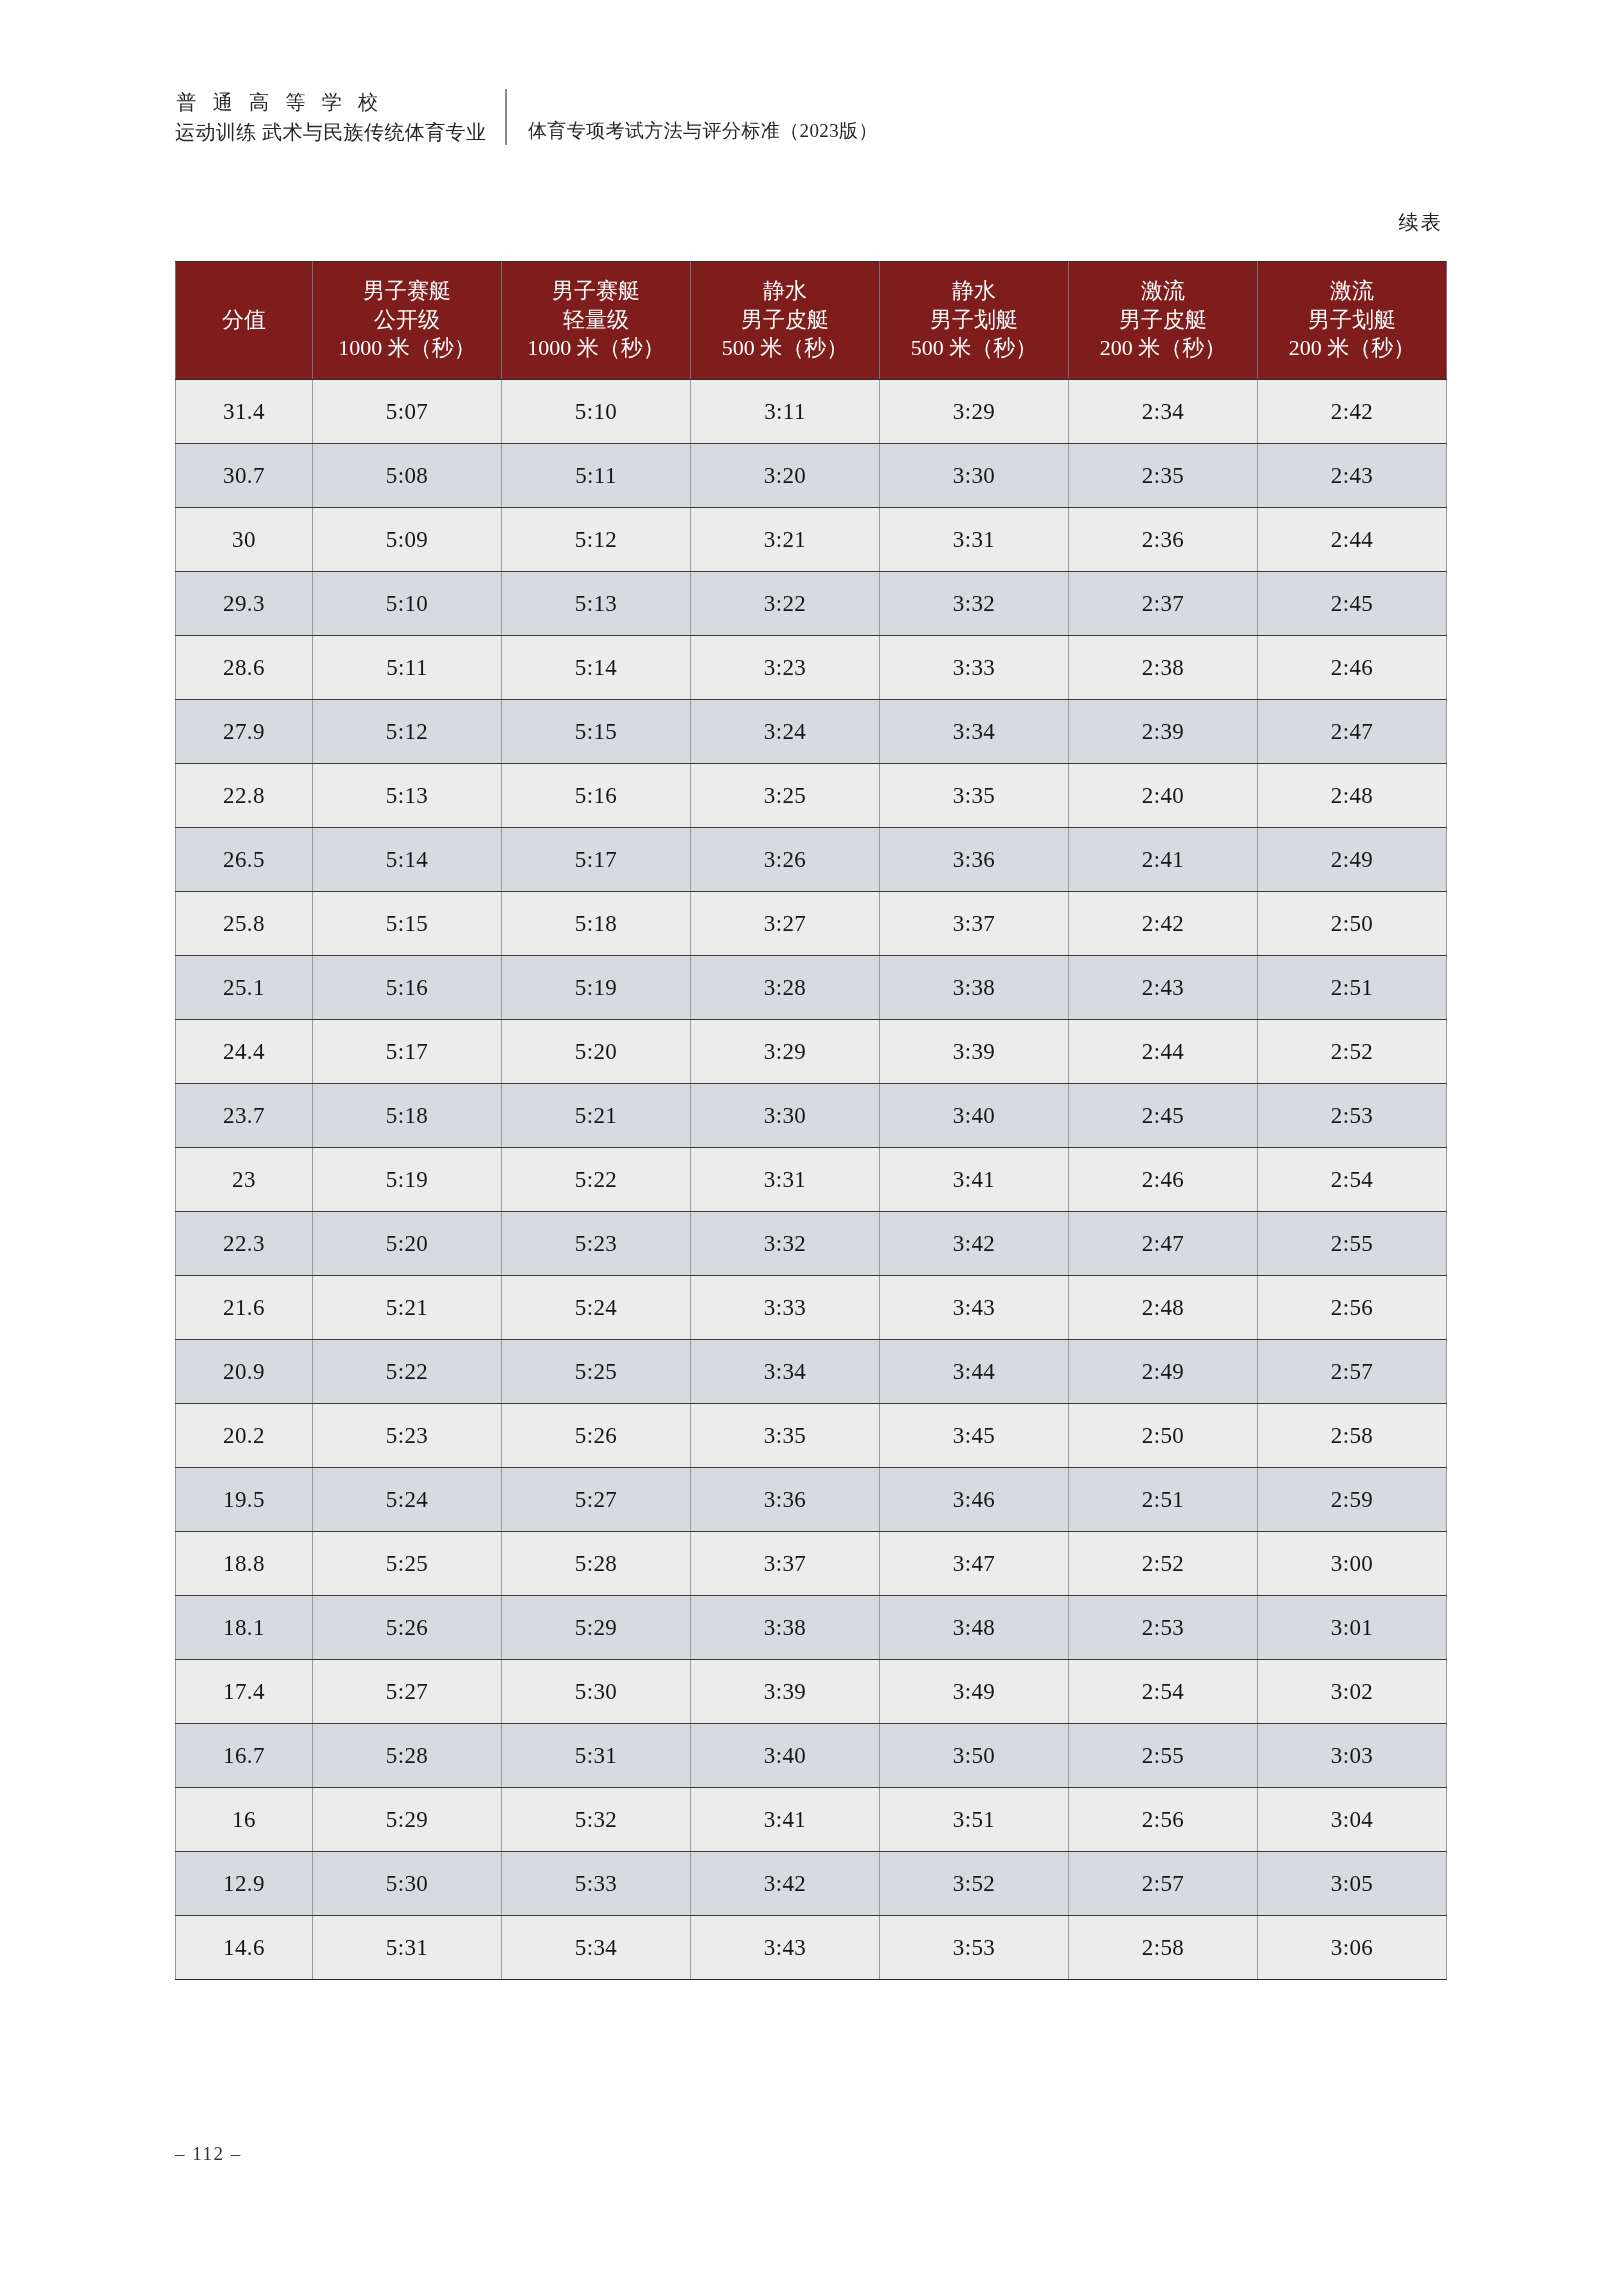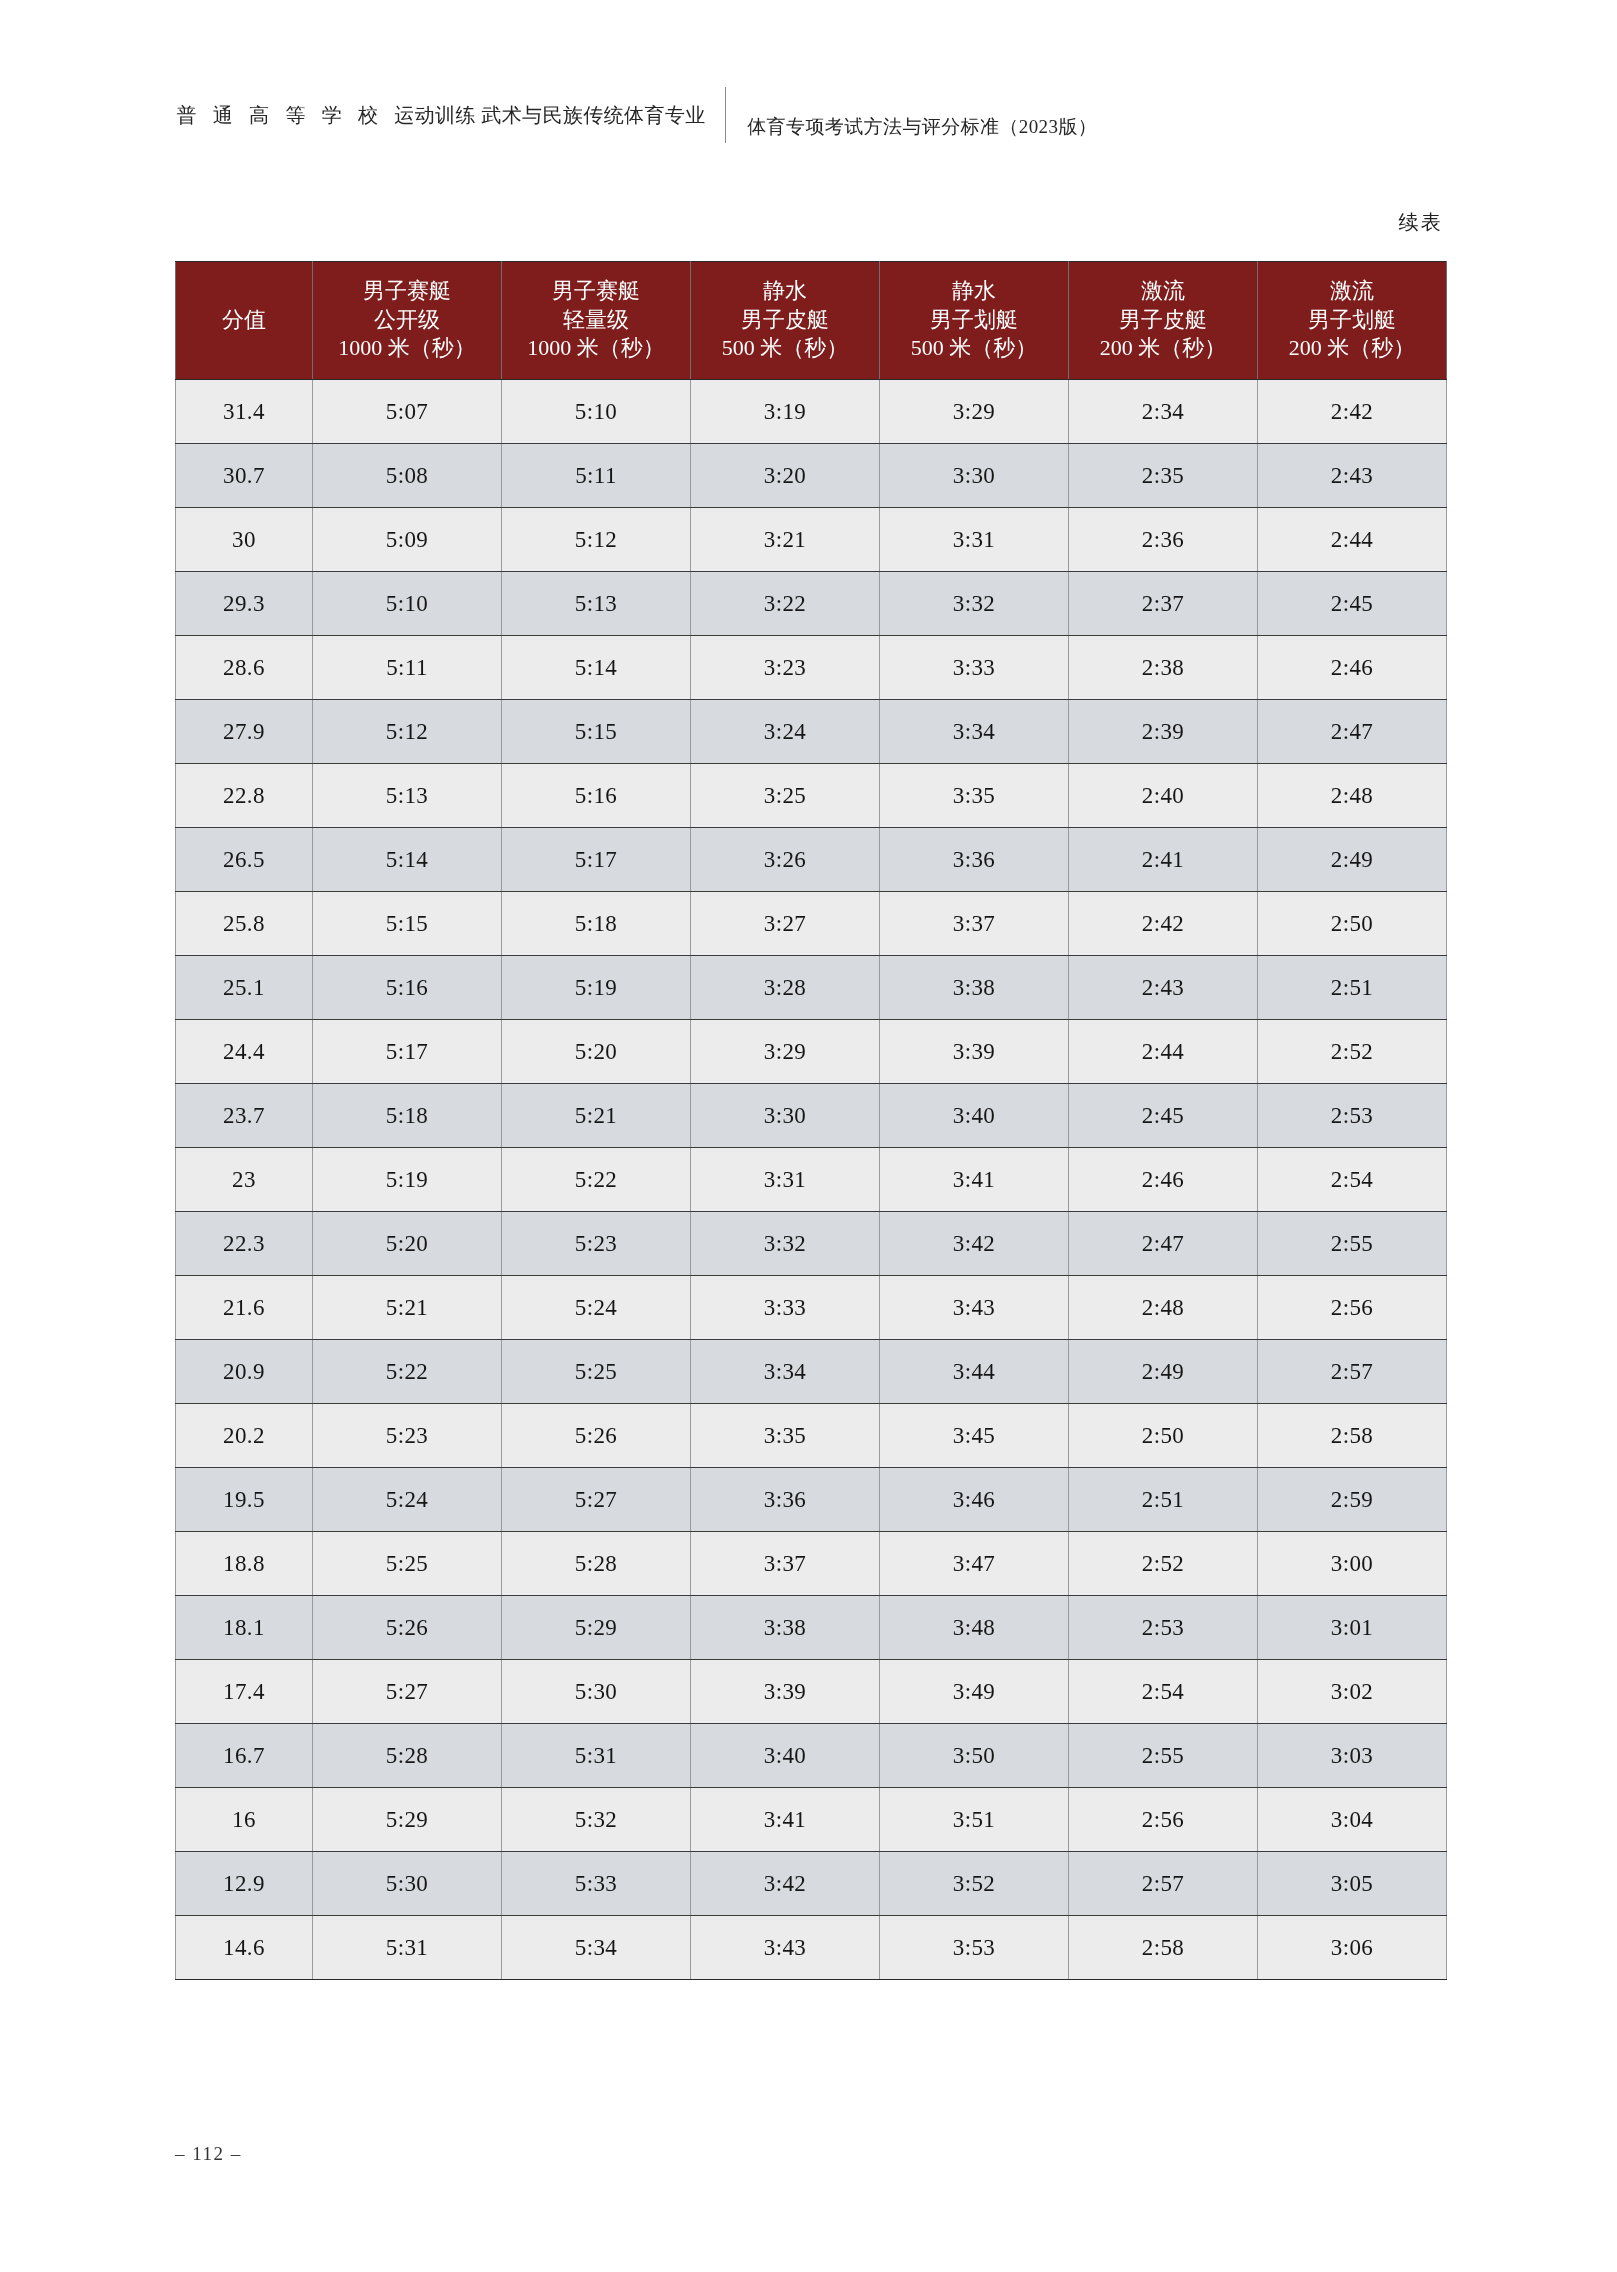--- a/index.html
+++ b/index.html
@@ -22,20 +22,21 @@
     position: absolute;
     left: 175px;
     top: 87px;
     display: flex;
     align-items: center;
     gap: 0;
   }
 
   #running-head-left {
     display: flex;
+    flex-direction: column;
     justify-content: center;
     padding-right: 19px;
   }
 
   .rh-line1 {
     font-size: 20px;
     letter-spacing: 16.3px;
     line-height: 1.5;
     color: #262626;
     text-indent: 1.5px;
@@ -207,21 +208,21 @@
             <span>200 米（秒）</span>
           </span>
         </th>
       </tr>
   </thead>
   <tbody>
       <tr class="row-light">
         <td>31.4</td>
         <td>5:07</td>
         <td>5:10</td>
-        <td>3:19</td>
+        <td>3:11</td>
         <td>3:29</td>
         <td>2:34</td>
         <td>2:42</td>
       </tr>
       <tr class="row-dark">
         <td>30.7</td>
         <td>5:08</td>
         <td>5:11</td>
         <td>3:20</td>
         <td>3:30</td>

